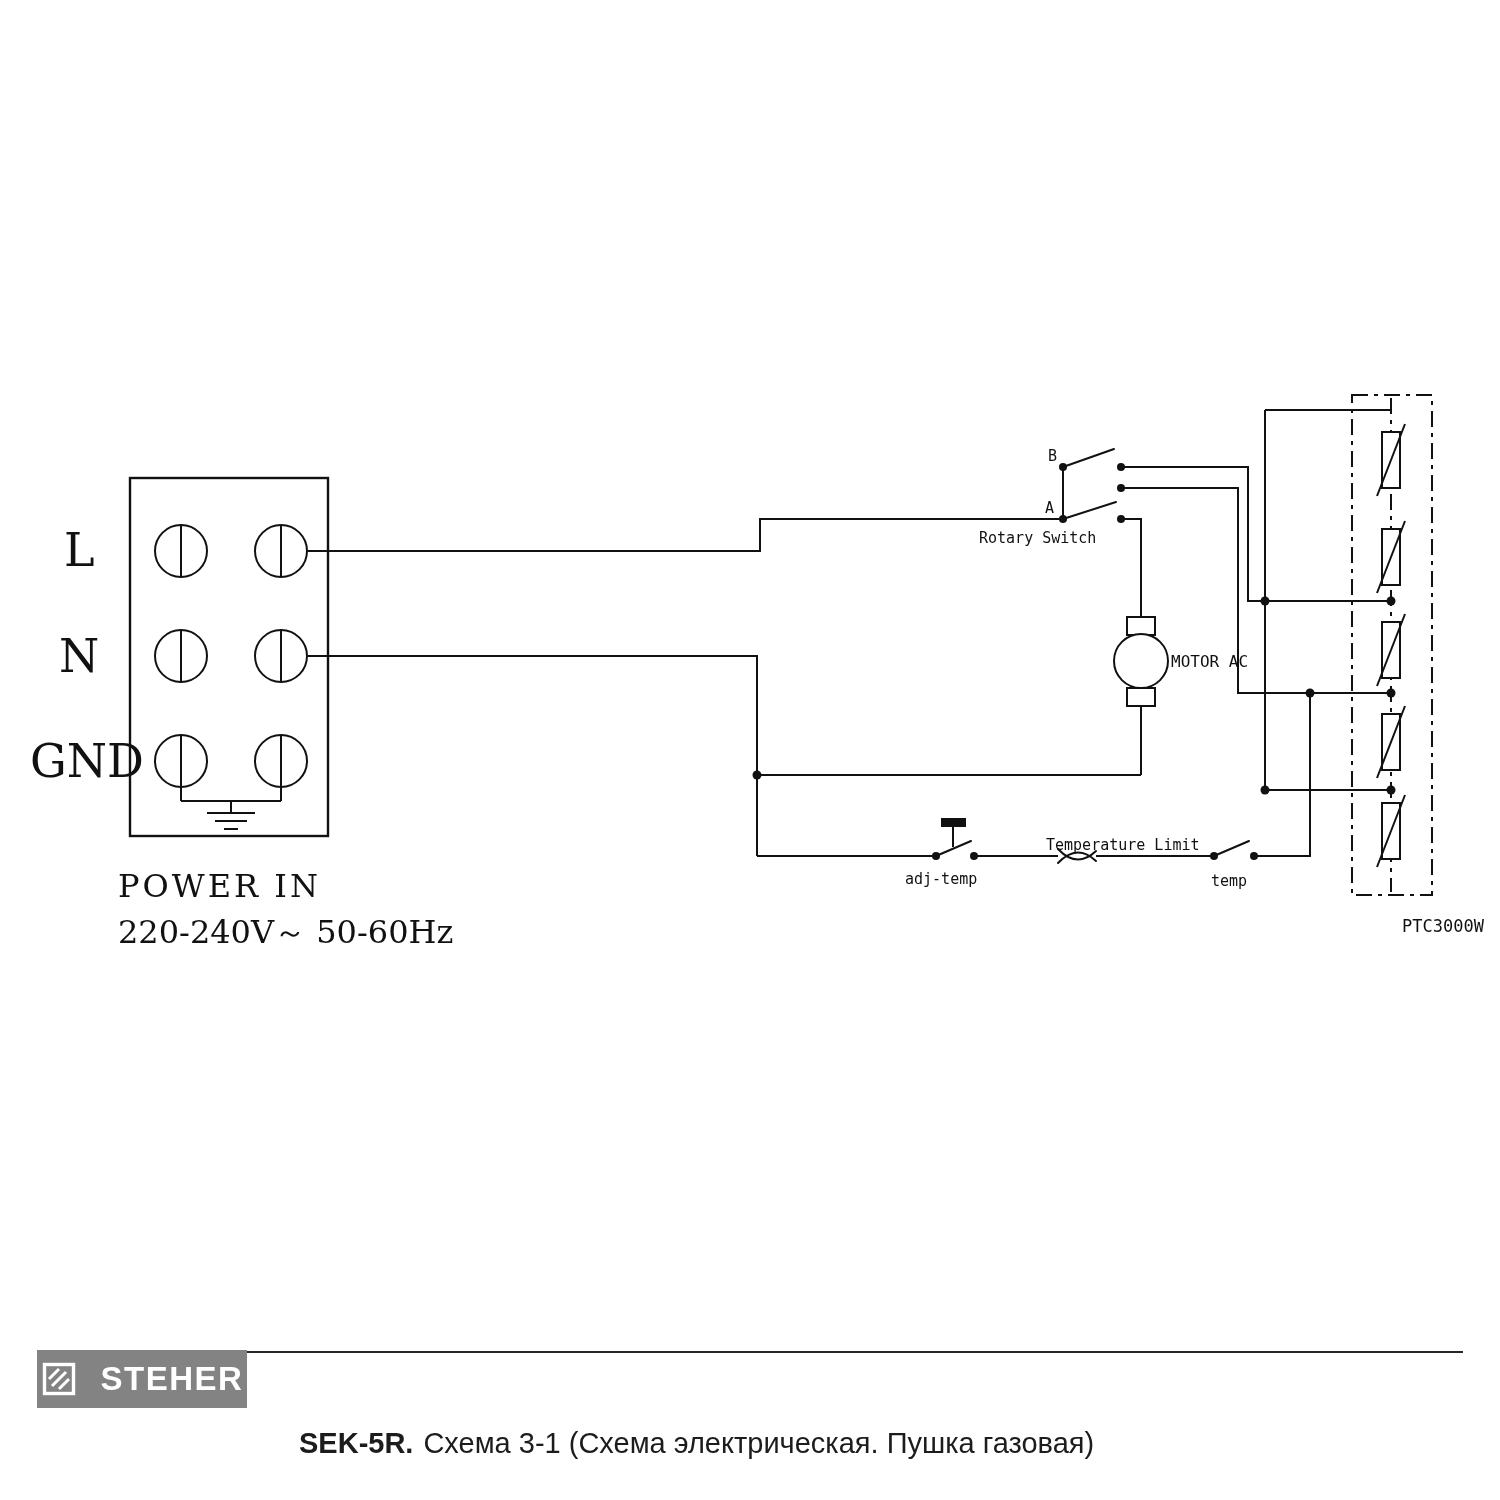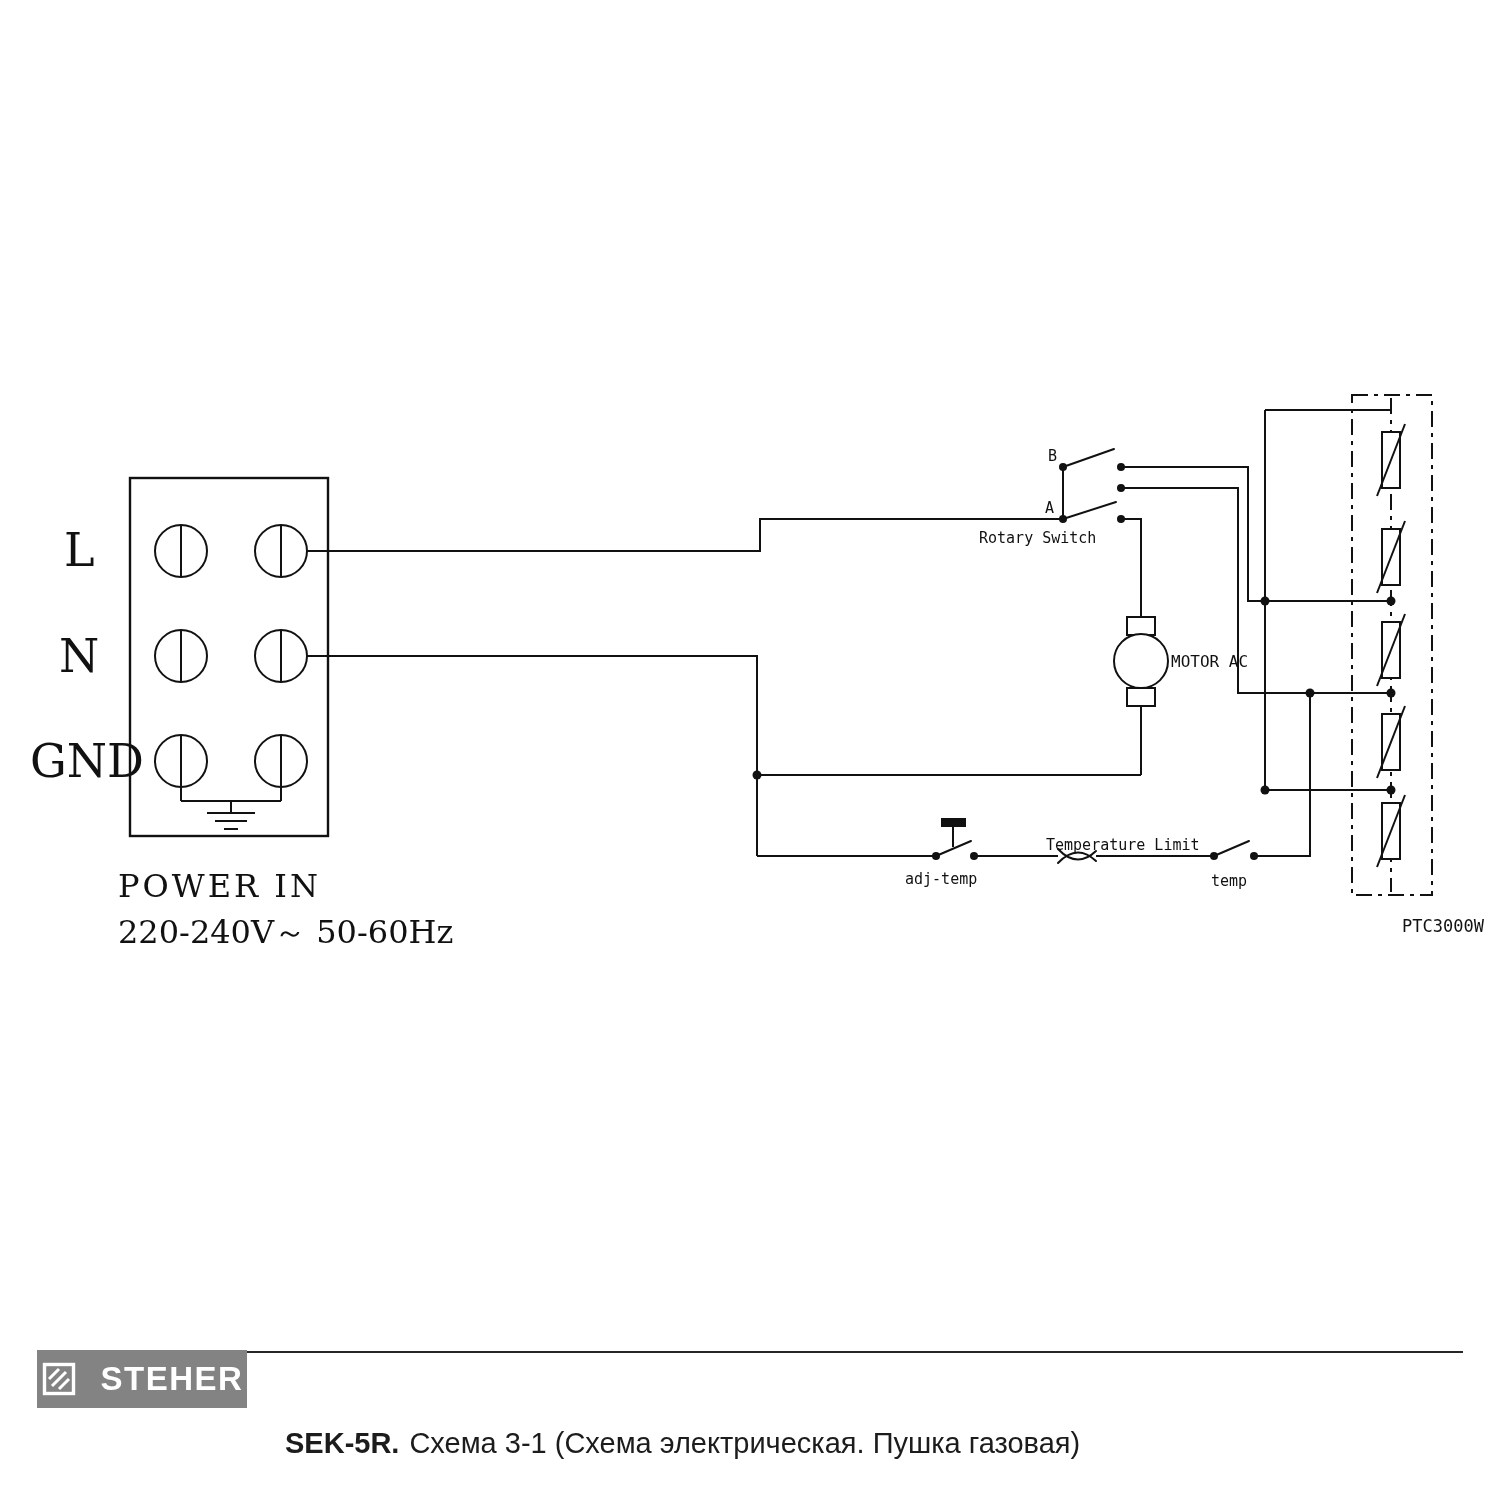--- a/index.html
+++ b/index.html
@@ -19,21 +19,21 @@
   .footer-rule{position:absolute;left:37px;top:1351px;width:1426px;height:2px;background:#262626;}
   .footer-logo{
     position:absolute;left:37px;top:1350px;width:210px;height:58px;background:#838383;
     display:flex;align-items:center;justify-content:center;gap:24px;
   }
   .footer-logo .brand{
     color:#ffffff;font-weight:bold;font-size:33px;letter-spacing:1.5px;
     font-family:"Liberation Sans", sans-serif;
   }
   .footer-caption{
-    position:absolute;left:285px;top:1414px;height:58px;display:flex;align-items:center;
+    position:absolute;left:299px;top:1414px;height:58px;display:flex;align-items:center;
     font-size:29px;color:#1c1c1c;white-space:nowrap;text-align:right;
   }
   .footer-caption .model{font-weight:700;margin-right:10px;}
 </style>
 </head>
 <body>
 
 <svg class="schematic" width="1500" height="1360" viewBox="0 0 1500 1360" xmlns="http://www.w3.org/2000/svg">
 
   <g>

